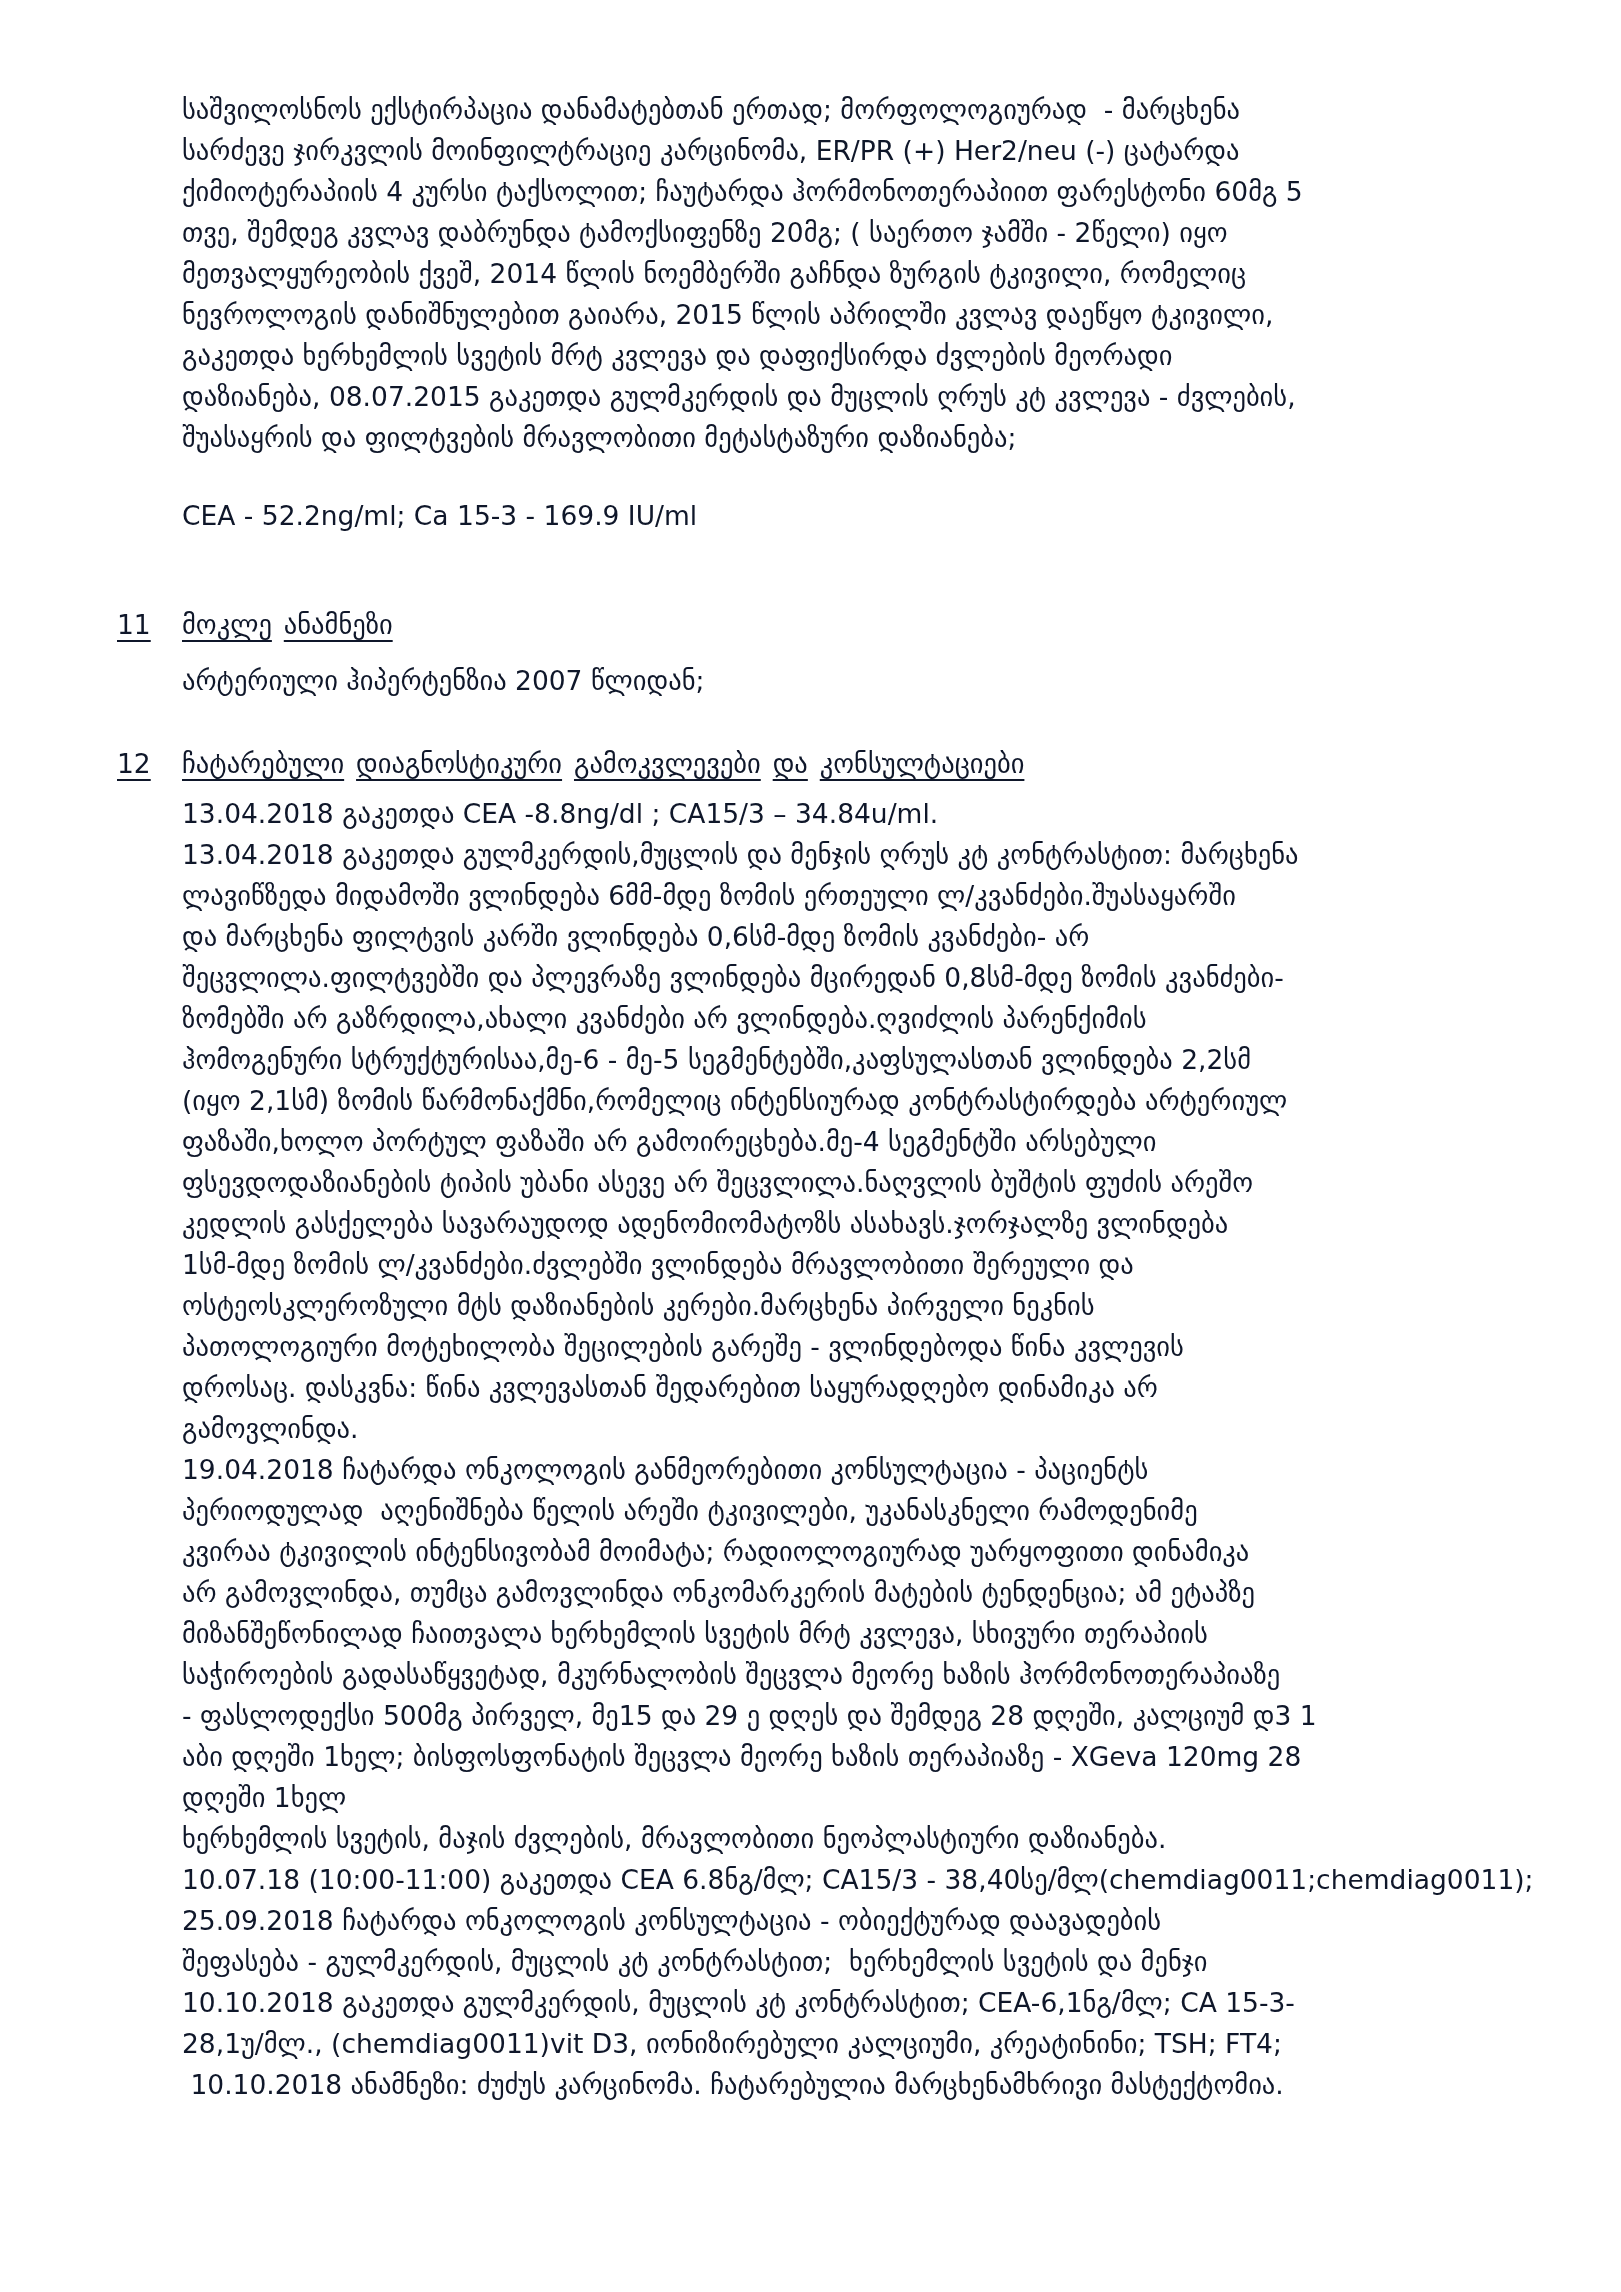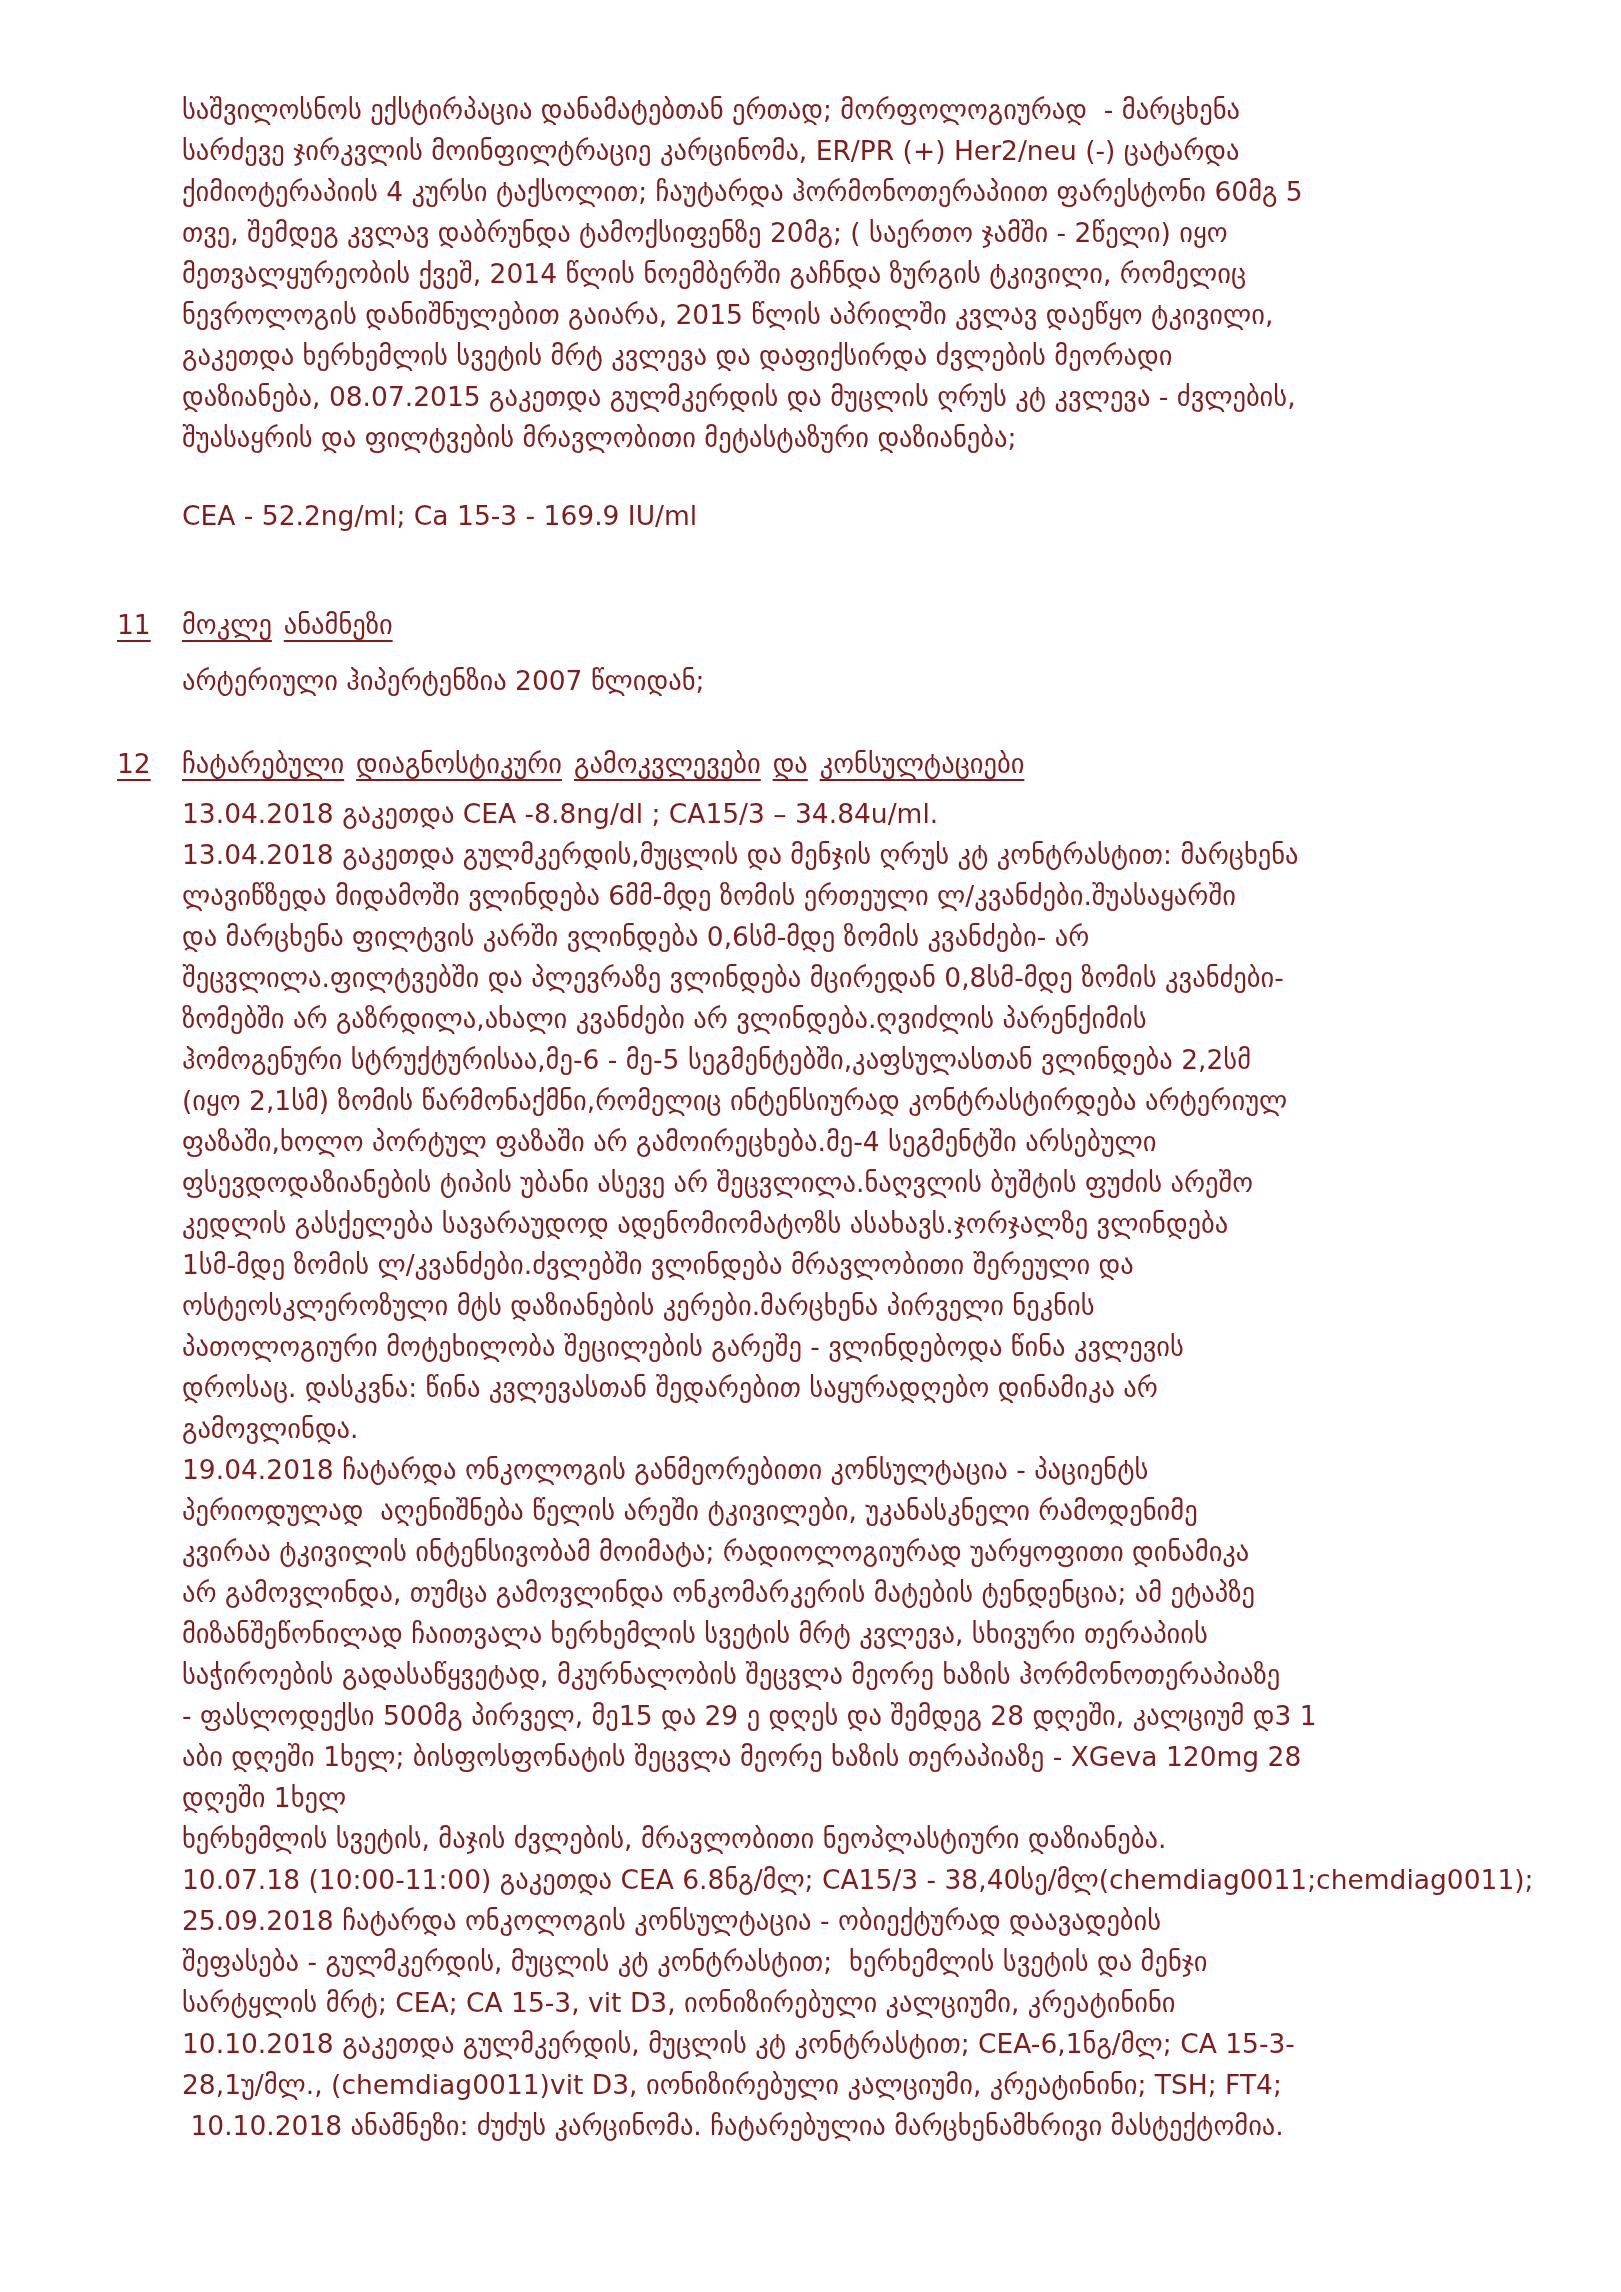--- a/index.html
+++ b/index.html
@@ -3,21 +3,21 @@
 <meta charset="utf-8">
 <style>
   html, body { margin: 0; padding: 0; }
   .page {
     position: relative;
     width: 1621px;
     height: 2293px;
     background: #ffffff;
     overflow: hidden;
     font-family: "DejaVu Sans", sans-serif;
-    color: #7f1d1d;
+    color: #0f172a;
   }
   .content {
     position: absolute;
     left: 182px;
     top: 89px;
     width: 1353px;
     font-size: 26.5px;
     line-height: 41px;
   }
   .line { white-space: pre; }
@@ -102,21 +102,20 @@
           <div class="line">არ გამოვლინდა, თუმცა გამოვლინდა ონკომარკერის მატების ტენდენცია; ამ ეტაპზე</div>
           <div class="line">მიზანშეწონილად ჩაითვალა ხერხემლის სვეტის მრტ კვლევა, სხივური თერაპიის</div>
           <div class="line">საჭიროების გადასაწყვეტად, მკურნალობის შეცვლა მეორე ხაზის ჰორმონოთერაპიაზე</div>
           <div class="line">- ფასლოდექსი 500მგ პირველ, მე15 და 29 ე დღეს და შემდეგ 28 დღეში, კალციუმ დ3 1</div>
           <div class="line">აბი დღეში 1ხელ; ბისფოსფონატის შეცვლა მეორე ხაზის თერაპიაზე - XGeva 120mg 28</div>
           <div class="line">დღეში 1ხელ</div>
           <div class="line">ხერხემლის სვეტის, მაჯის ძვლების, მრავლობითი ნეოპლასტიური დაზიანება.</div>
           <div class="line">10.07.18 (10:00-11:00) გაკეთდა CEA 6.8ნგ/მლ; CA15/3 - 38,40სე/მლ(chemdiag0011;chemdiag0011);</div>
           <div class="line">25.09.2018 ჩატარდა ონკოლოგის კონსულტაცია - ობიექტურად დაავადების</div>
           <div class="line">შეფასება - გულმკერდის, მუცლის კტ კონტრასტით;  ხერხემლის სვეტის და მენჯი</div>
-          <div class="line">სარტყლის მრტ; CEA; CA 15-3, vit D3, იონიზირებული კალციუმი, კრეატინინი</div>
           <div class="line">10.10.2018 გაკეთდა გულმკერდის, მუცლის კტ კონტრასტით; CEA-6,1ნგ/მლ; CA 15-3-</div>
           <div class="line">28,1უ/მლ., (chemdiag0011)vit D3, იონიზირებული კალციუმი, კრეატინინი; TSH; FT4;</div>
           <div class="line"> 10.10.2018 ანამნეზი: ძუძუს კარცინომა. ჩატარებულია მარცხენამხრივი მასტექტომია.</div>
         </div>
     </div>
 
   </div>
 </div>
 
 

